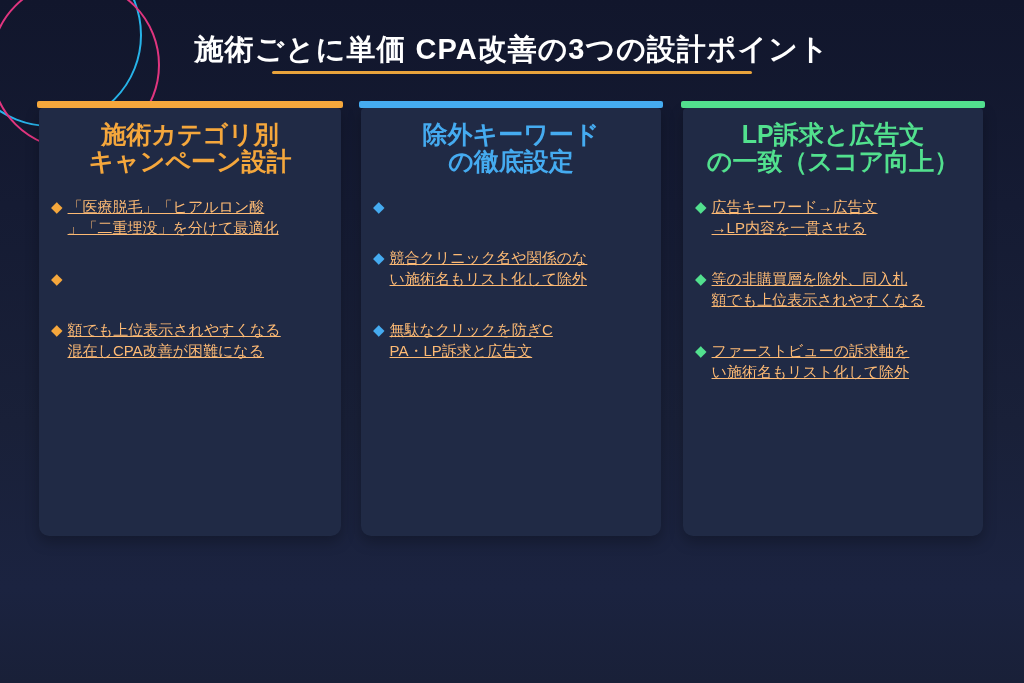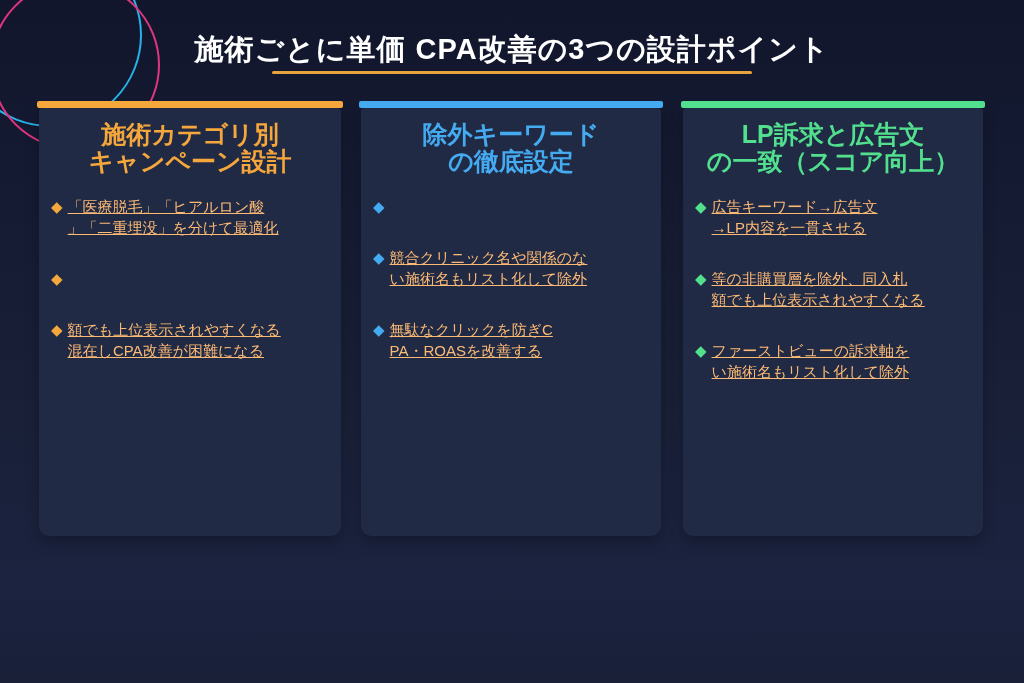--- a/index.html
+++ b/index.html
@@ -149,21 +149,21 @@
             <span class="diamond accent-text">◆</span>
           </div>
           <div class="bullet">
             <span class="diamond accent-text">◆</span>
             <span class="bullet-text">競合クリニック名や関係のな
 い施術名もリスト化して除外</span>
           </div>
           <div class="bullet">
             <span class="diamond accent-text">◆</span>
             <span class="bullet-text">無駄なクリックを防ぎC
-PA・ROASを改善する</span>
+PA・LP訴求と広告文</span>
           </div>
         </div>
       </div>
     </section>
 
     <section class="card card-3" style="--accent: #52e08e;">
       <div class="card-bar accent-bg"></div>
       <div class="card-body">
         <h2 class="card-heading accent-text">LP訴求と広告文
 の一致（スコア向上）</h2>

